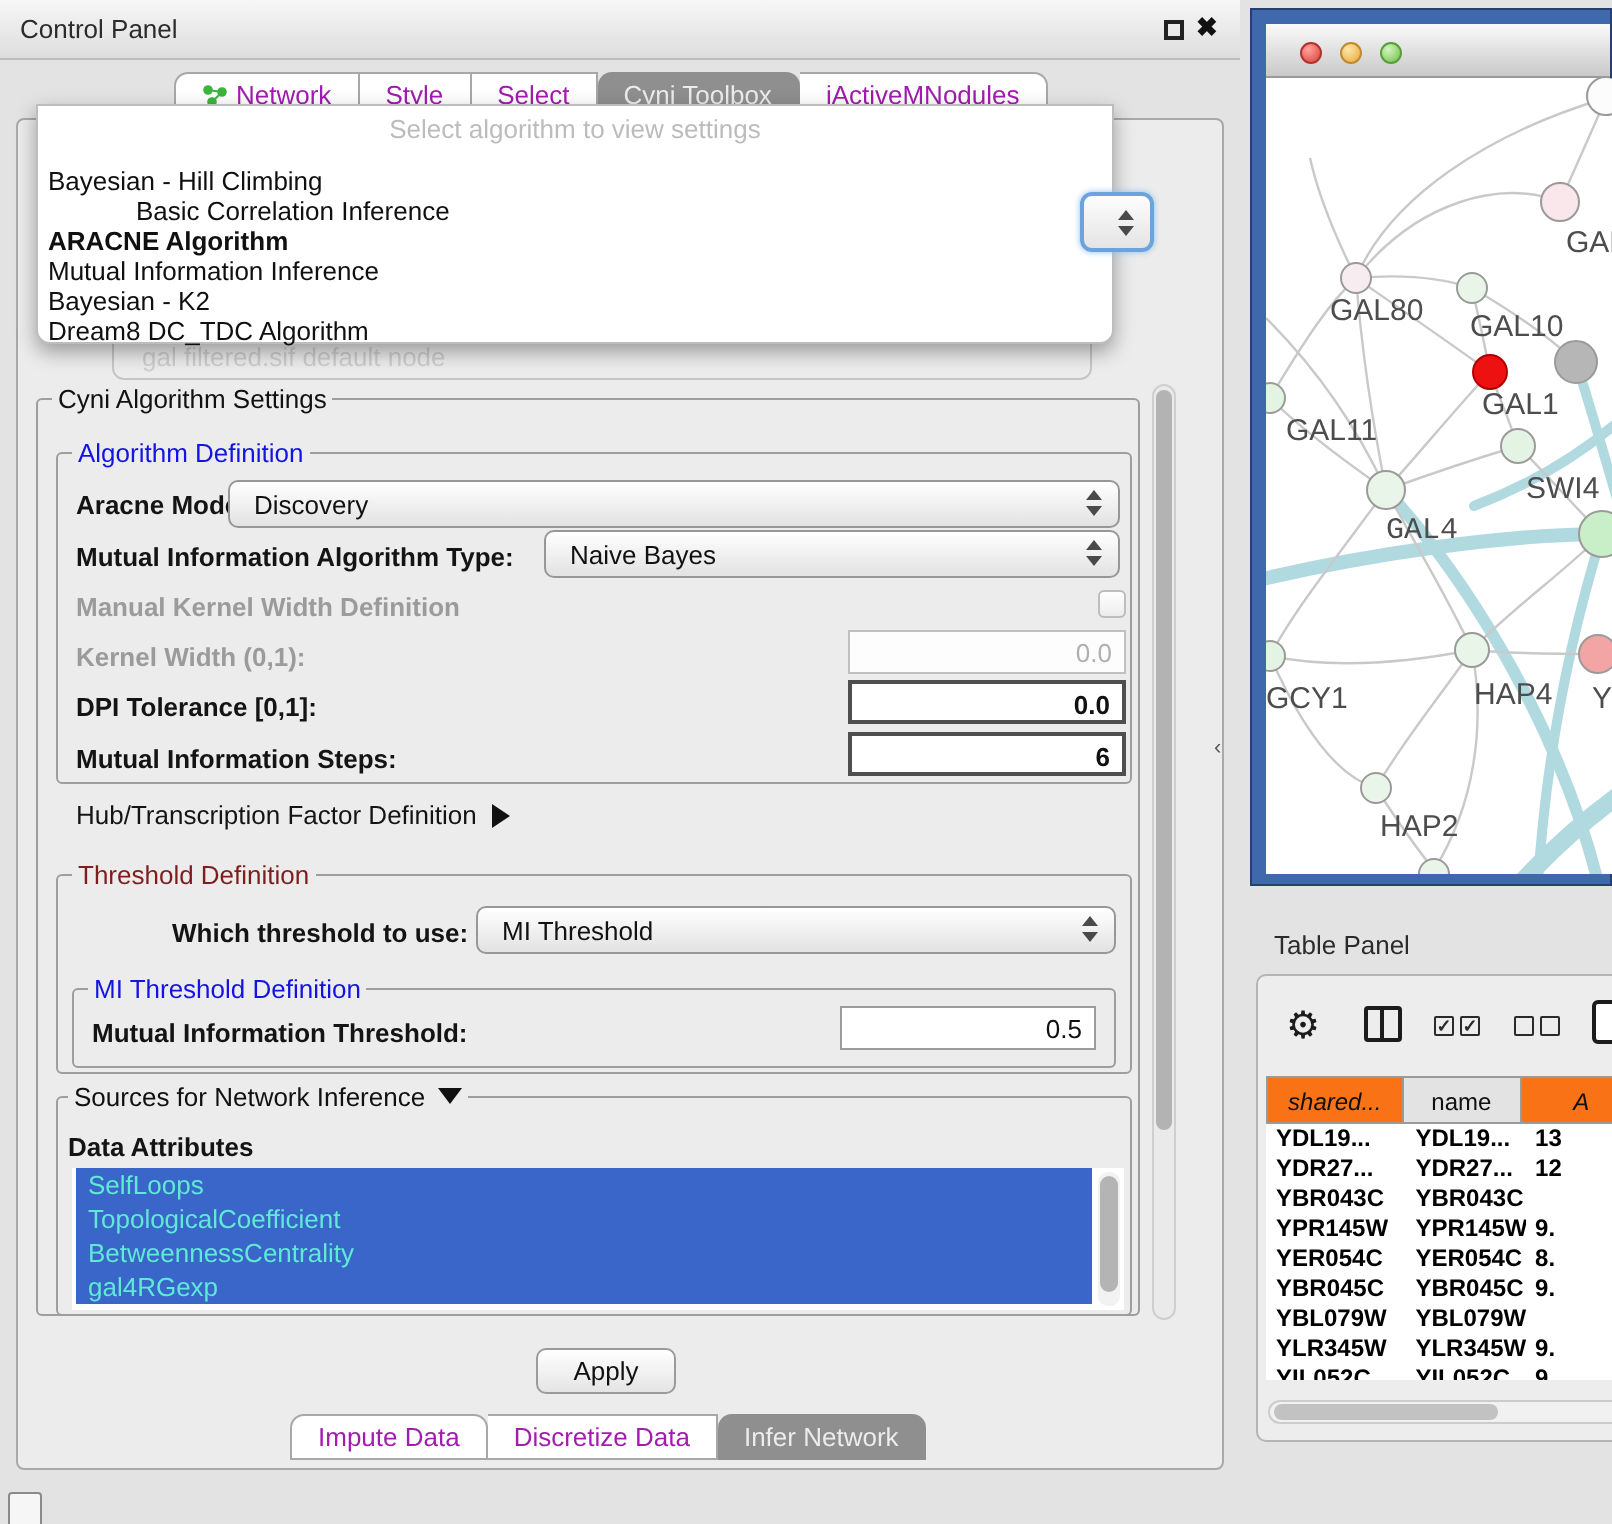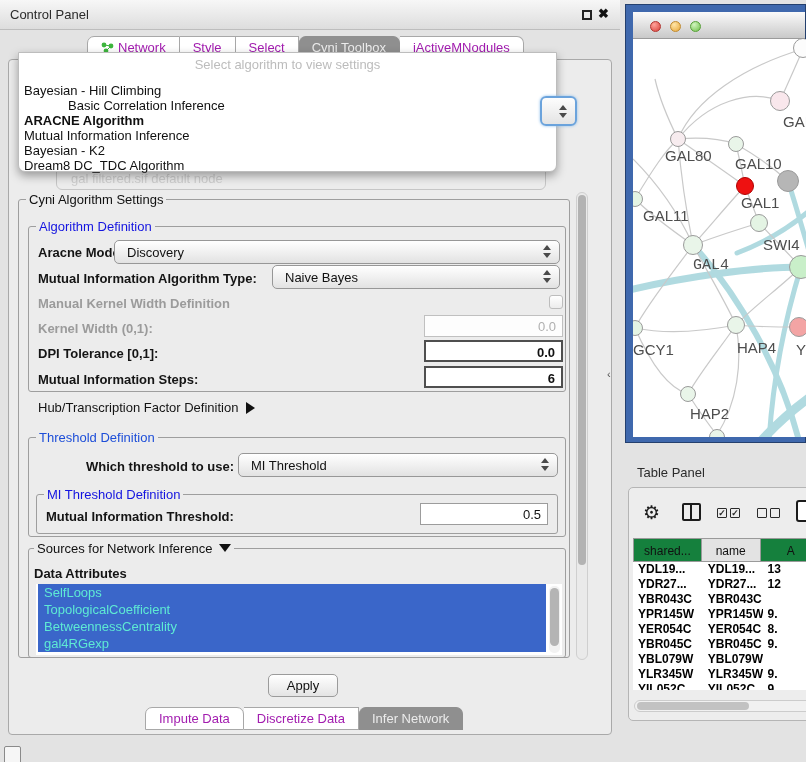--- a/index.html
+++ b/index.html
@@ -30,21 +30,21 @@
   .tab-icon { display:inline-block; width:13px; height:12px; margin-right:4px; vertical-align:-2px; }
 
   
   .cp-box {
     position:absolute; left:8px; top:59px; width:604px; height:676px;
     background:#ececec; border:1px solid #a9a9a9; border-radius:4px;
   }
   .groupbox { position:absolute; border:1px solid #9e9e9e; border-radius:3px; }
   .grouplab { position:absolute; font-size:13px; background:#ececec; padding:0 3px; white-space:nowrap; }
   .lab-blue  { color:#1414e0; }
-  .lab-green { color:#1d4ed8; }
+  .lab-green { color:#7f1d1d; }
   .fieldlab  { position:absolute; font-size:13px; font-weight:bold; color:#141414; white-space:nowrap; }
   .fieldlab.dis { color:#9b9b9b; }
 
   .combo {
     position:absolute; height:24px; border:1px solid #979797; border-radius:5px;
     background:linear-gradient(#ffffff,#e2e2e2); font-size:13px;
   }
   .combo-text { position:absolute; left:12px; top:4px; color:#111; }
   .spin { position:absolute; right:7px; top:4px; width:9px; }
   .spin .up  { width:0; height:0; border-left:4px solid transparent; border-right:4px solid transparent; border-bottom:5px solid #4a4a4a; margin-bottom:3px; }
@@ -125,21 +125,21 @@
   .colicon::after { content:""; position:absolute; left:6px; top:0; bottom:0; width:2px; background:#1c1c1c; }
   .cbicon { position:absolute; top:20px; width:10px; height:10px; border:1.5px solid #2a2a2a; border-radius:1px; font-size:9px; line-height:9px; text-align:center; color:#2a2a2a; font-weight:bold; }
   .particon { position:absolute; left:167px; top:12px; width:30px; height:22px; border:2px solid #1c1c1c; border-radius:3px; background:#fff; }
   .tp-table { position:absolute; left:4px; top:50px; right:0; }
   .thead { display:flex; }
   .th {
     height:24px; border:1px solid #9a9a9a; border-left:none; font-size:12px;
     text-align:center; padding-top:5px; background:#e3e3e3; white-space:nowrap; overflow:hidden;
   }
   .th.first { border-left:1px solid #9a9a9a; }
-  .th.blue { background:#15803d; }
+  .th.blue { background:#f97316;font-style:italic; }
   .tbody { background:#ffffff; }
   .trow { display:flex; height:15px; }
   .td { font-size:12px; font-weight:bold; line-height:15px; padding-left:5px; white-space:nowrap; overflow:hidden; color:#000; }
   .hscroll { position:absolute; left:5px; right:4px; top:212px; height:12px; background:#f1f1f1; border:1px solid #cccccc; border-radius:6px; }
   .hthumb { position:absolute; left:2px; top:1px; width:112px; height:8px; background:#c2c2c2; border-radius:4px; }
 
   .corner-sq { position:absolute; left:4px; top:746px; width:17px; height:20px; border:1px solid #8a8a8a; background:#f6f6f6; border-radius:2px; }
 </style>
 </head>
 <body>

